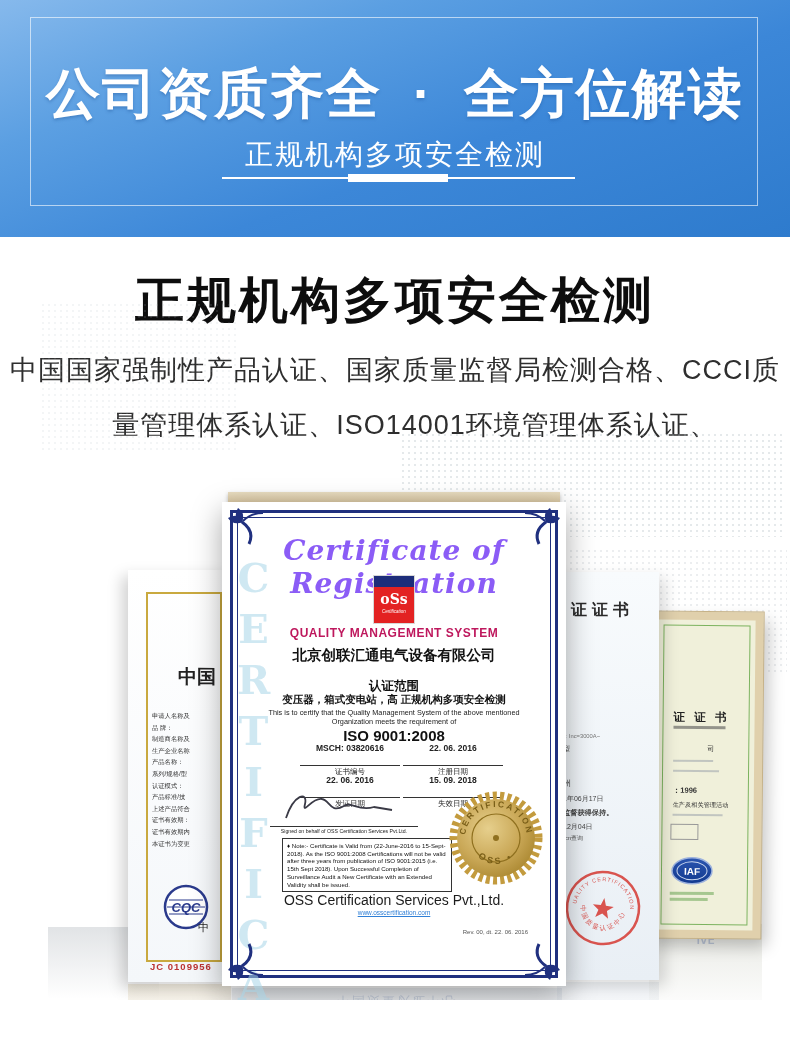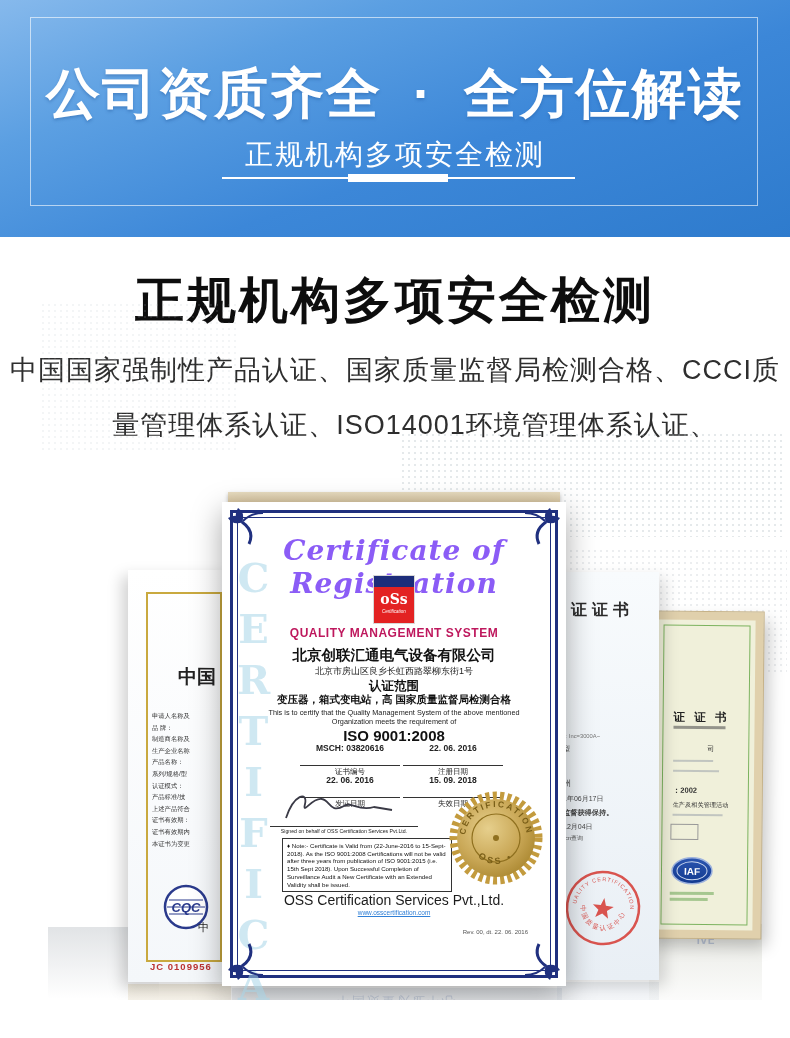--- a/index.html
+++ b/index.html
@@ -211,21 +211,21 @@
     </svg>
   </div>
 
   <div class="abs frame-green">
     <div class="greenborder"></div>
     <div class="fg-title">证 证 书</div>
     <div class="fg-sub"></div>
     <div class="fg-si">司</div>
     <div class="bar" style="left:16px;top:140px;width:40px;height:2px;"></div>
     <div class="bar" style="left:16px;top:150px;width:46px;height:2px;"></div>
-    <div class="fg-2004">：2002</div>
+    <div class="fg-2004">：1996</div>
     <div class="fg-scope">生产及相关管理活动</div>
     <div class="bar" style="left:16px;top:194px;width:50px;height:2px;"></div>
     <div class="fg-box"></div>
     <svg class="fg-iaf" width="44" height="30" viewBox="0 0 44 30">
       <defs>
           <linearGradient id="iafg" x1="0" y1="0" x2="0" y2="1">
         <stop offset="0" stop-color="#2b55b0"></stop>
             <stop offset="1" stop-color="#123a8f"></stop>
       </linearGradient>
         </defs>
@@ -270,23 +270,22 @@
     <div class="m-title">Certificate of Registration</div>
 
     <div class="osslogo">
       <div class="oss-bar"></div>
       <div class="oss-txt">oSs</div>
       <div class="oss-sub">Certification</div>
     </div>
 
     <div class="m-qms">QUALITY MANAGEMENT SYSTEM</div>
     <div class="m-co">北京创联汇通电气设备有限公司</div>
-    <div class="m-addr">北京市房山区良乡长虹西路翠柳东街1号</div>
     <div class="m-scopelab">认证范围</div>
-    <div class="m-scope">变压器，箱式变电站，高 国家质量监督局检测合格</div>
+    <div class="m-scope">变压器，箱式变电站，高 正规机构多项安全检测</div>
     <div class="m-cert1">This is to certify that the Quality Management System of the above mentioned</div>
     <div class="m-cert2">Organization meets the requirement of</div>
     <div class="m-iso">ISO 9001:2008</div>
 
     <div class="field f1">
       <div class="f-val">MSCH: 03820616</div>
       <div class="f-lab">证书编号</div>
     </div>
     <div class="field f2">
       <div class="f-val">22. 06. 2016</div>

